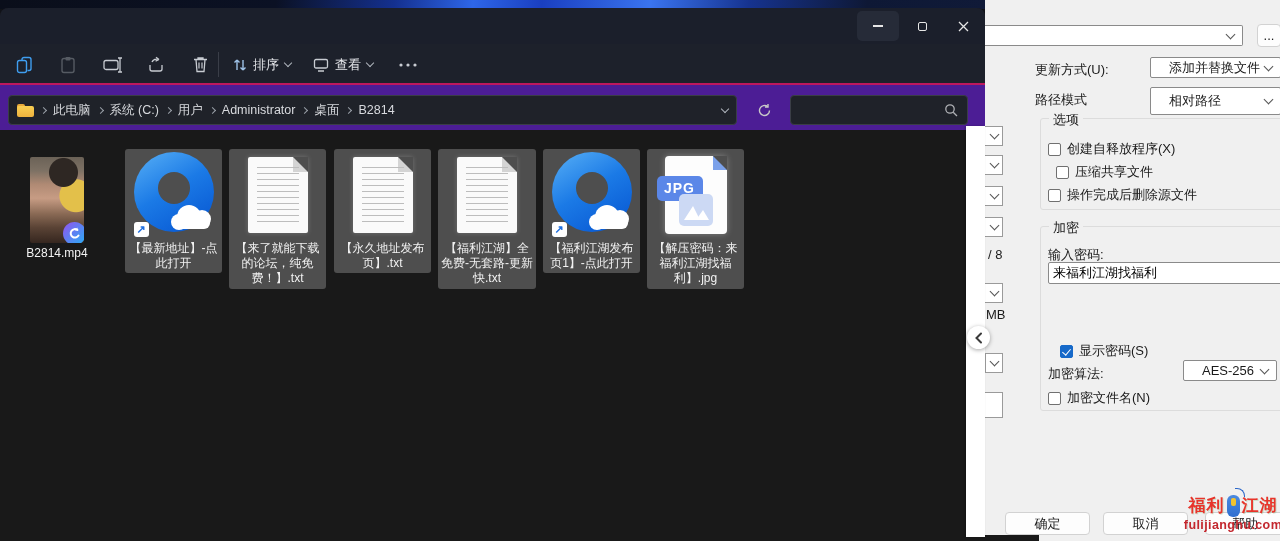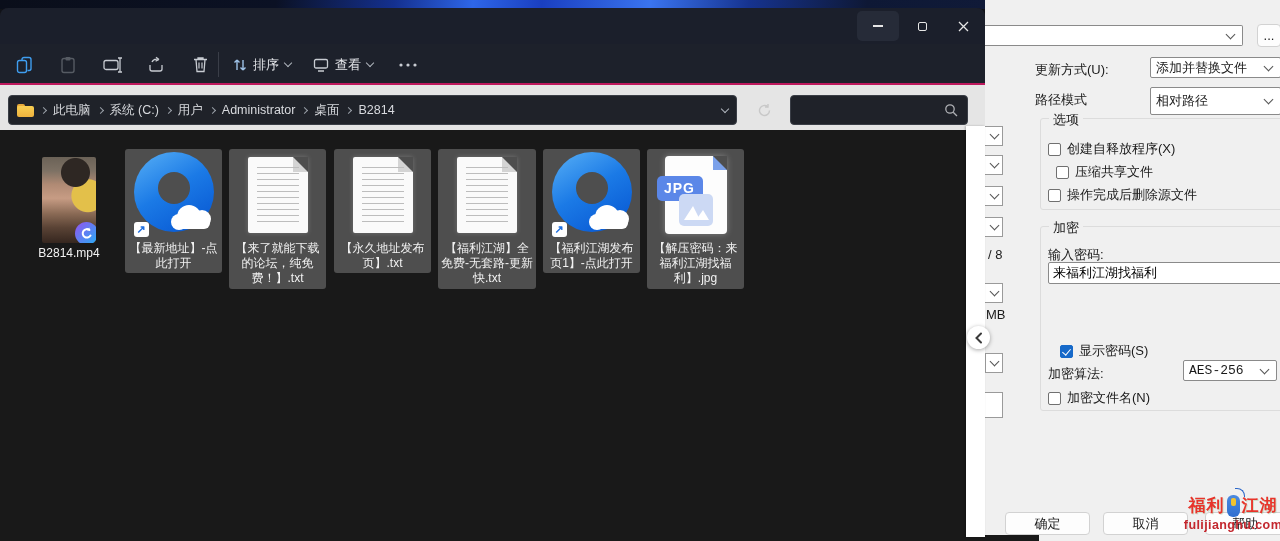--- a/index.html
+++ b/index.html
@@ -8,21 +8,21 @@
   .screen { position:relative; width:1280px; height:541px; background:#101218; overflow:hidden; }
   .abs { position:absolute; }
 
   
   .wallpaper { left:0; top:0; width:985px; height:9px;
     background:linear-gradient(95deg,#0a0e1a 0%,#0b1124 28%,#14308f 40%,#2e66e8 48%,#1a3fc0 55%,#3a74ef 66%,#16338f 76%,#0e1835 88%,#101a38 100%); }
 
   
   .dialog { left:985px; top:0; width:295px; height:541px; background:#f0f0f0; color:#1a1a1a; font-size:13px; }
   .dlg-combo { position:absolute; background:#fff; border:1px solid #8a8a8a; border-radius:2px; display:flex; align-items:center; }
-  .dlg-combo .val { flex:1; padding-left:5px; white-space:nowrap; overflow:hidden;font-family:Liberation Mono, monospace; }
+  .dlg-combo .val { flex:1; padding-left:18px; white-space:nowrap; overflow:hidden; }
   .chev-down { width:7px; height:7px; border-right:1.6px solid #555; border-bottom:1.6px solid #555; transform:rotate(45deg); margin:-3px 8px 0 0; flex:0 0 auto; }
   .dlg-label { position:absolute; white-space:nowrap; }
   .groupbox { position:absolute; border:1px solid #dcdcdc; border-radius:3px; }
   .groupbox > .gb-label { position:absolute; top:-8px; left:8px; background:#f0f0f0; padding:0 4px; font-size:13px; }
   .cb-row { position:absolute; display:flex; align-items:center; gap:6px; white-space:nowrap; }
   .cb { width:13px; height:13px; background:#fff; border:1px solid #707070; border-radius:2px; flex:0 0 auto; position:relative; }
   .cb.checked { background:#1669c9; border-color:#1669c9; }
   .cb.checked::after { content:""; position:absolute; left:3px; top:1px; width:4px; height:7px;
     border-right:1.8px solid #fff; border-bottom:1.8px solid #fff; transform:rotate(40deg); }
   .dlg-btn { position:absolute; height:23px; background:#fdfdfd; border:1px solid #d2d2d2; border-radius:4px;
@@ -51,21 +51,21 @@
   .titlebar { position:absolute; left:0; top:0; width:100%; height:36px; background:#1b1f2b; }
   .cap-btn { position:absolute; top:3px; width:42px; height:30px; display:flex; align-items:center; justify-content:center; border-radius:5px; }
   .glyph-min { width:10px; height:1.5px; background:#e6e6e6; }
   .glyph-max { width:9px; height:9px; border:1.3px solid #e6e6e6; border-radius:2px; }
 
   .toolbar { position:absolute; left:0; top:36px; width:100%; height:41px; background:#1d212b; border-bottom:2px solid #be185d; }
   .tool-btn { position:absolute; top:4px; height:33px; display:flex; align-items:center; justify-content:center; gap:6px; border-radius:5px; color:#e4e6ea; font-size:13px; }
   .tool-divider { position:absolute; top:8px; width:1px; height:25px; background:#3a3e48; }
   .chev-down-s { width:6px; height:6px; border-right:1.4px solid #aeb4bc; border-bottom:1.4px solid #aeb4bc; transform:rotate(45deg); margin-top:-3px; }
 
-  .addr-row { position:absolute; left:0; top:77px; width:100%; height:45px; background:#e5e5e5; }
+  .addr-row { position:absolute; left:0; top:77px; width:100%; height:45px; background:#4c1d95; }
   .addr-box { position:absolute; left:8px; top:10px; width:729px; height:30px; background:#1f2229; border:1px solid #3a3e46; border-radius:4px;
     display:flex; align-items:center; padding:0 8px; color:#d8dade; font-size:12.5px; gap:7px; }
   .crumb { white-space:nowrap; }
   .sep { width:5px; height:5px; border-top:1.4px solid #9aa0a8; border-right:1.4px solid #9aa0a8; transform:rotate(45deg); flex:0 0 auto; }
   .folder-ico { position:relative; width:17px; height:13px; flex:0 0 auto; }
   .folder-ico::before { content:""; position:absolute; left:0; top:0; width:8px; height:4px; background:#e8a93a; border-radius:2px 2px 0 0; }
   .folder-ico::after { content:""; position:absolute; left:0; top:2px; width:17px; height:11px; background:linear-gradient(180deg,#f8cf52,#eeb23e); border-radius:2px; }
   .addr-chev { margin-left:auto; }
   .refresh-btn { position:absolute; left:748px; top:10px; width:32px; height:30px; display:flex; align-items:center; justify-content:center; border-radius:4px; }
   .search-box { position:absolute; left:790px; top:10px; width:178px; height:30px; background:#1f2229; border:1px solid #3a3e46; border-radius:4px;
@@ -306,21 +306,21 @@
       <div class="search-box">
         <svg width="14" height="14" viewBox="0 0 14 14">
           <circle cx="6" cy="6" r="4.2" fill="none" stroke="#aeb0b4" stroke-width="1.3"></circle>
           <path d="M9.2 9.2 L13 13" stroke="#aeb0b4" stroke-width="1.3"></path>
         </svg>
       </div>
     </div>
 
     <div class="content">
 
-      <div class="tile" style="left:28px; top:16px; width:82px;">
+      <div class="tile" style="left:16px; top:16px; width:82px;">
         <div class="icon-zone">
           <div class="thumb">
             <div class="player-badge">
               <svg width="13" height="13" viewBox="0 0 13 13">
                 <path d="M10.5 8.5 A4.2 4.2 0 1 1 9.5 3" fill="none" stroke="#fff" stroke-width="2" stroke-linecap="round"></path>
                 <path d="M9.5 0.6 L9.7 3.6 L6.8 3.4 Z" fill="#fff"></path>
               </svg>
             </div>
           </div>
         </div>

